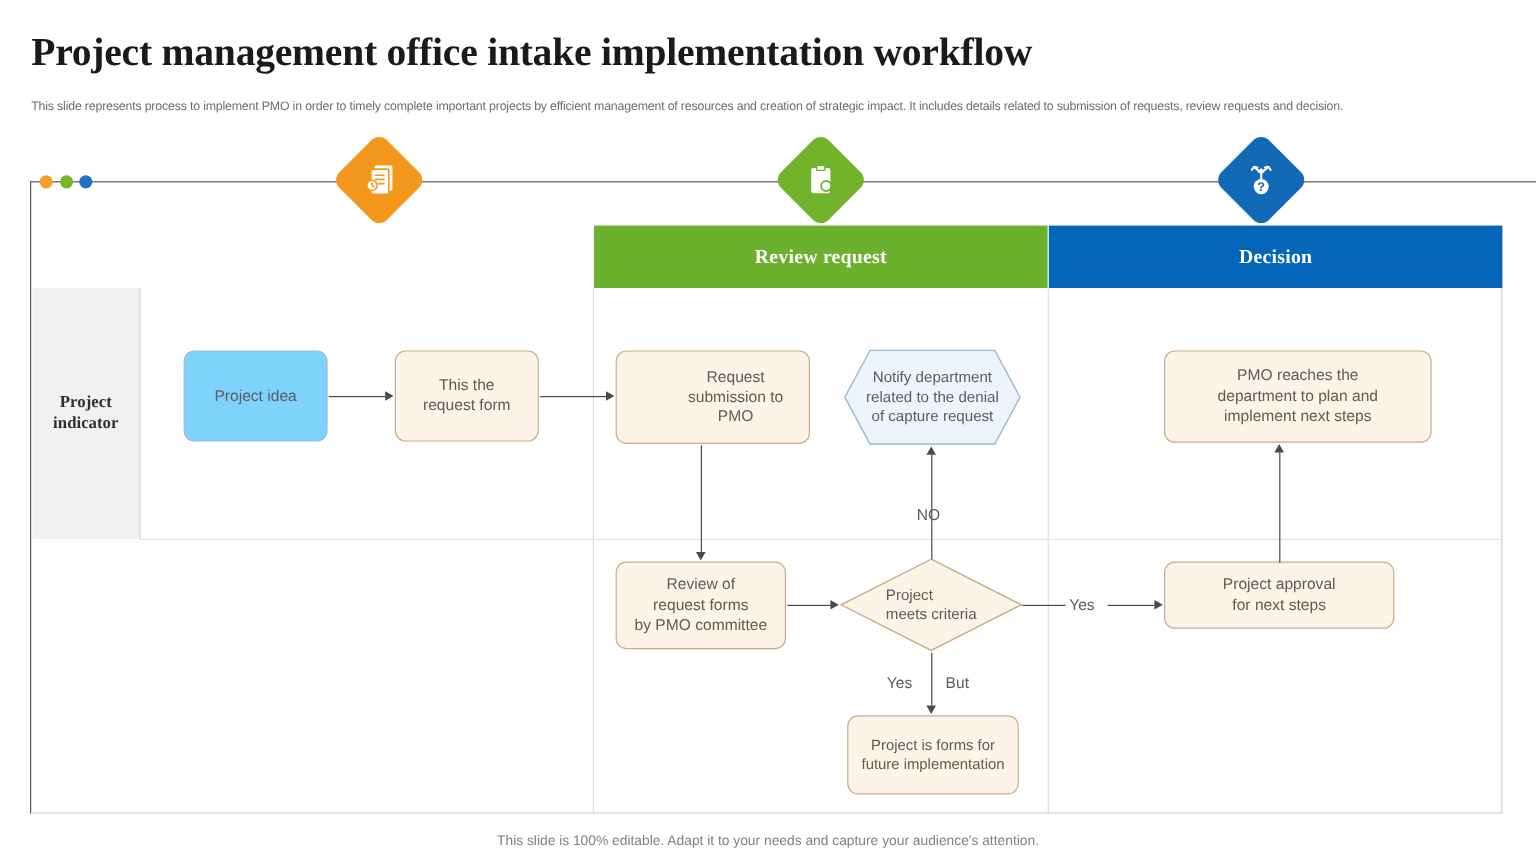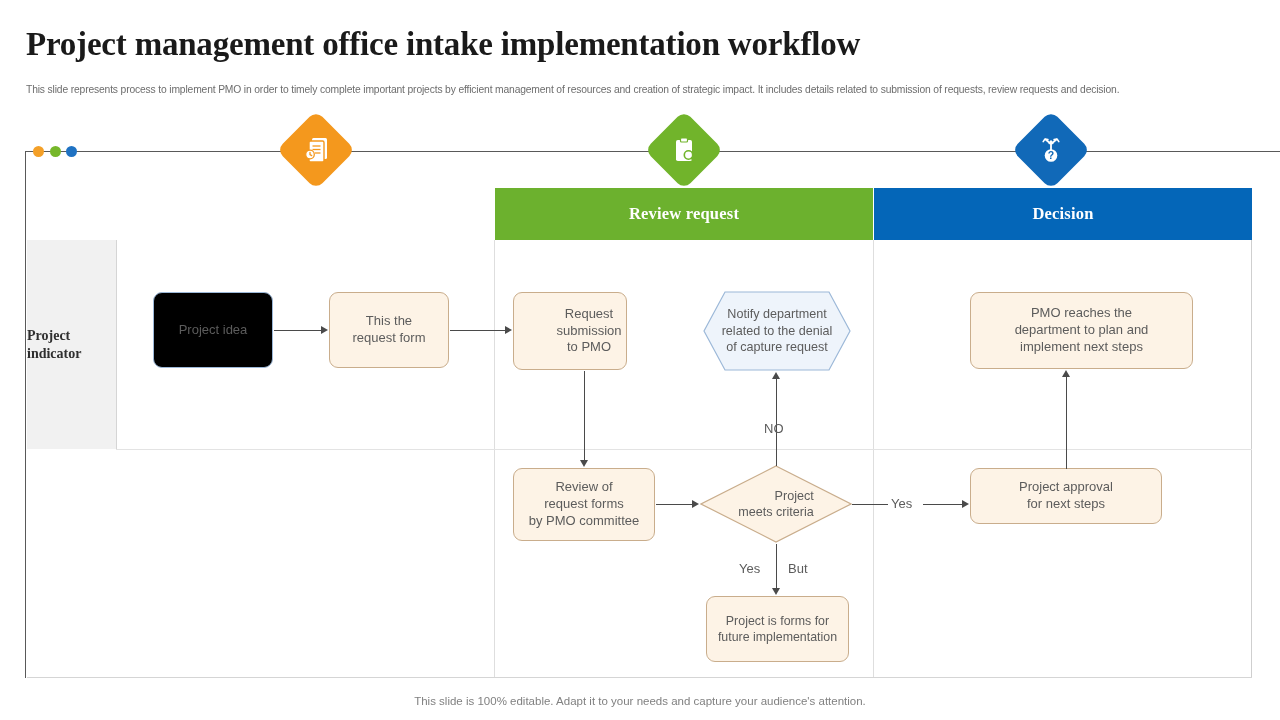--- a/index.html
+++ b/index.html
@@ -101,21 +101,21 @@
     width: 89px;
     background: #f1f1f1;
     border-right: 1px solid #d5d5d5;
     display: flex;
     align-items: center;
     justify-content: center;
     font-family: "Liberation Serif", serif;
     font-weight: 700;
     font-size: 14px;
     color: #2f2f2f;
-    text-align: left;
+    text-align: center;
     line-height: 1.25;
   }
   #lane-label-project-indicator { top: 58px; height: 209px; }
   #lane-label-pmo               { top: 268px; height: 228px; }
 
   
   .phase-header {
     position: absolute;
     top: 6px;
     height: 52px;
@@ -172,27 +172,27 @@
     line-height: 1.3;
     color: #5c5c5c;
     padding: 4px 6px;
   }
   .node.rounded {
     border-radius: 9px;
     background: #fdf3e6;
     border: 1px solid #c9ad8c;
   }
   .node.rounded.blue {
-    background: #000000;
+    background: #7dd3fc;
     border: 1px solid #9cb8d8;
   }
 
   #node-project-idea        { left: 153px; top: 292px; width: 120px; height: 76px; }
   #node-file-request-form   { left: 329px; top: 292px; width: 120px; height: 76px; }
-  #node-request-submission  { left: 513px; top: 292px; width: 114px; height: 78px; padding-left: 44px; }
+  #node-request-submission  { left: 513px; top: 292px; width: 162px; height: 78px; padding-left: 44px; }
   #node-pmo-reaches         { left: 970px; top: 292px; width: 223px; height: 77px; }
   #node-review-of-forms     { left: 513px; top: 468px; width: 142px; height: 73px; }
   #node-project-approval    { left: 970px; top: 468px; width: 192px; height: 56px; }
   #node-project-held        { left: 706px; top: 596px; width: 143px; height: 66px; }
 
   
   #node-notify-department {
     position: absolute;
     left: 703px;
     top: 291px;
@@ -218,21 +218,21 @@
     top: 465px;
     width: 152px;
     height: 78px;
   }
   #node-meets-criteria .dia-text {
     position: absolute;
     inset: 0;
     display: flex;
     align-items: center;
     justify-content: center;
-    text-align: right;
+    text-align: left;
     font-size: 12.6px;
     line-height: 1.3;
     color: #5c5c5c;
   }
 
   
   .conn-h {
     position: absolute;
     height: 1px;
     background: #4a4a4a;

